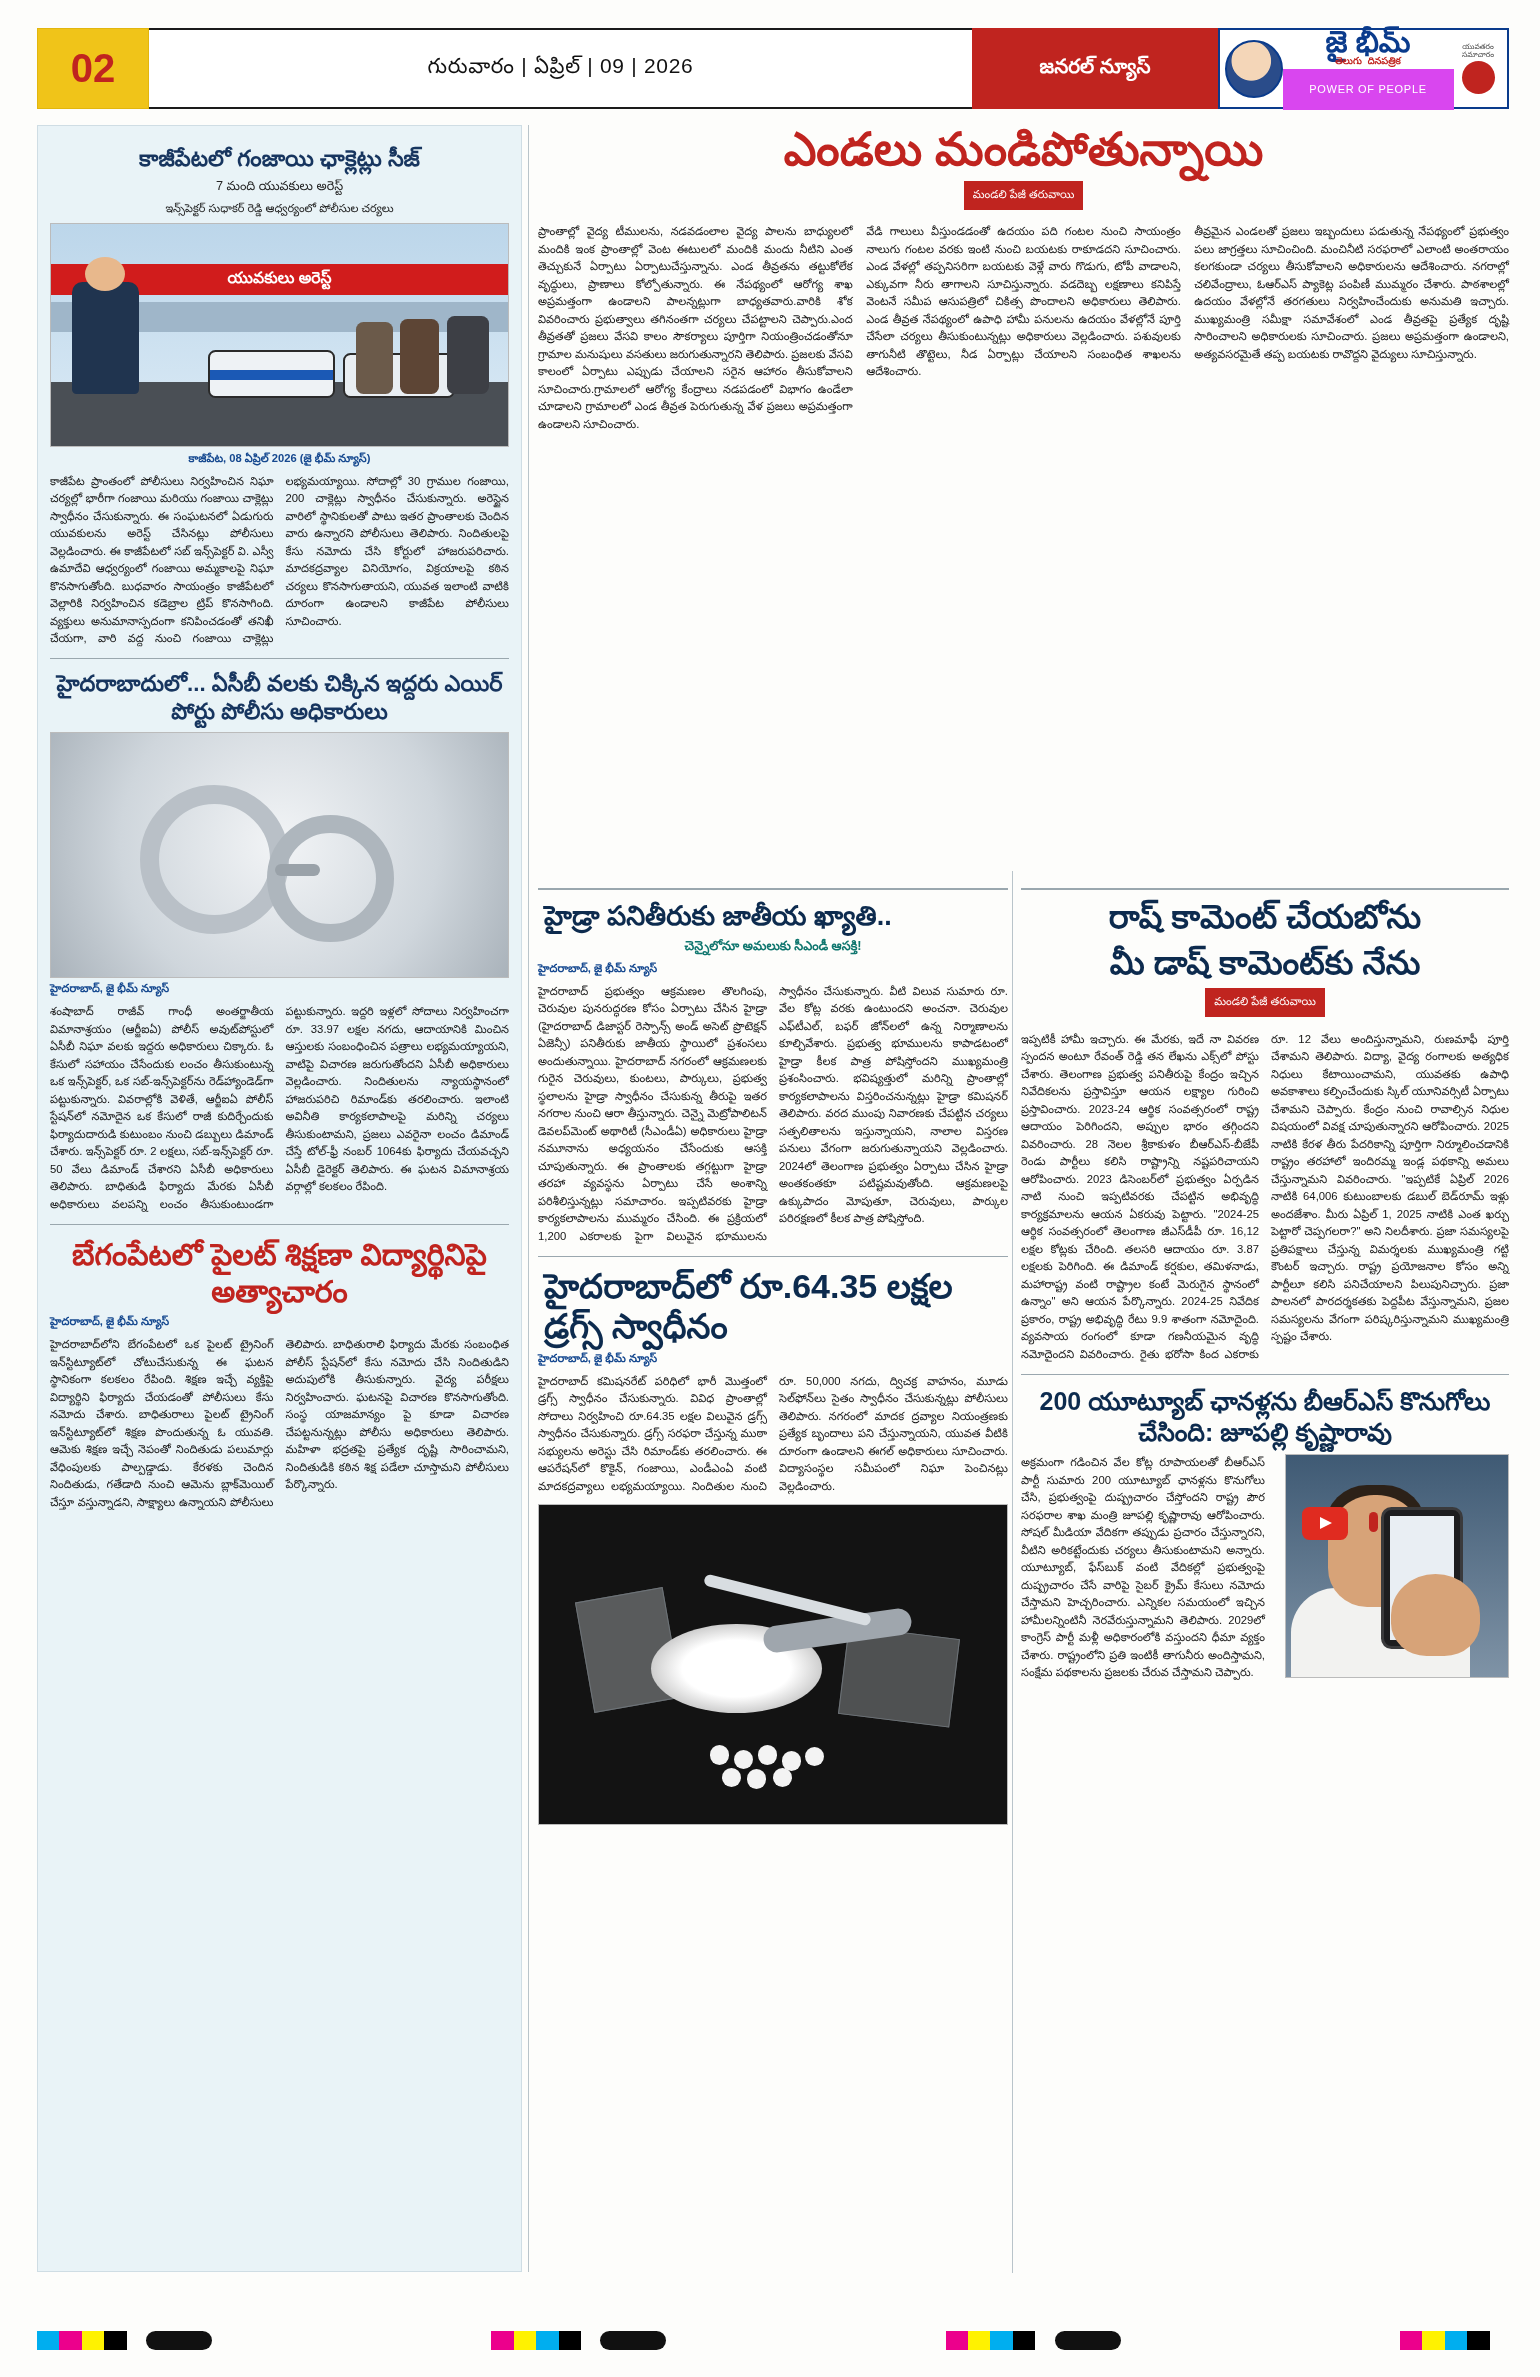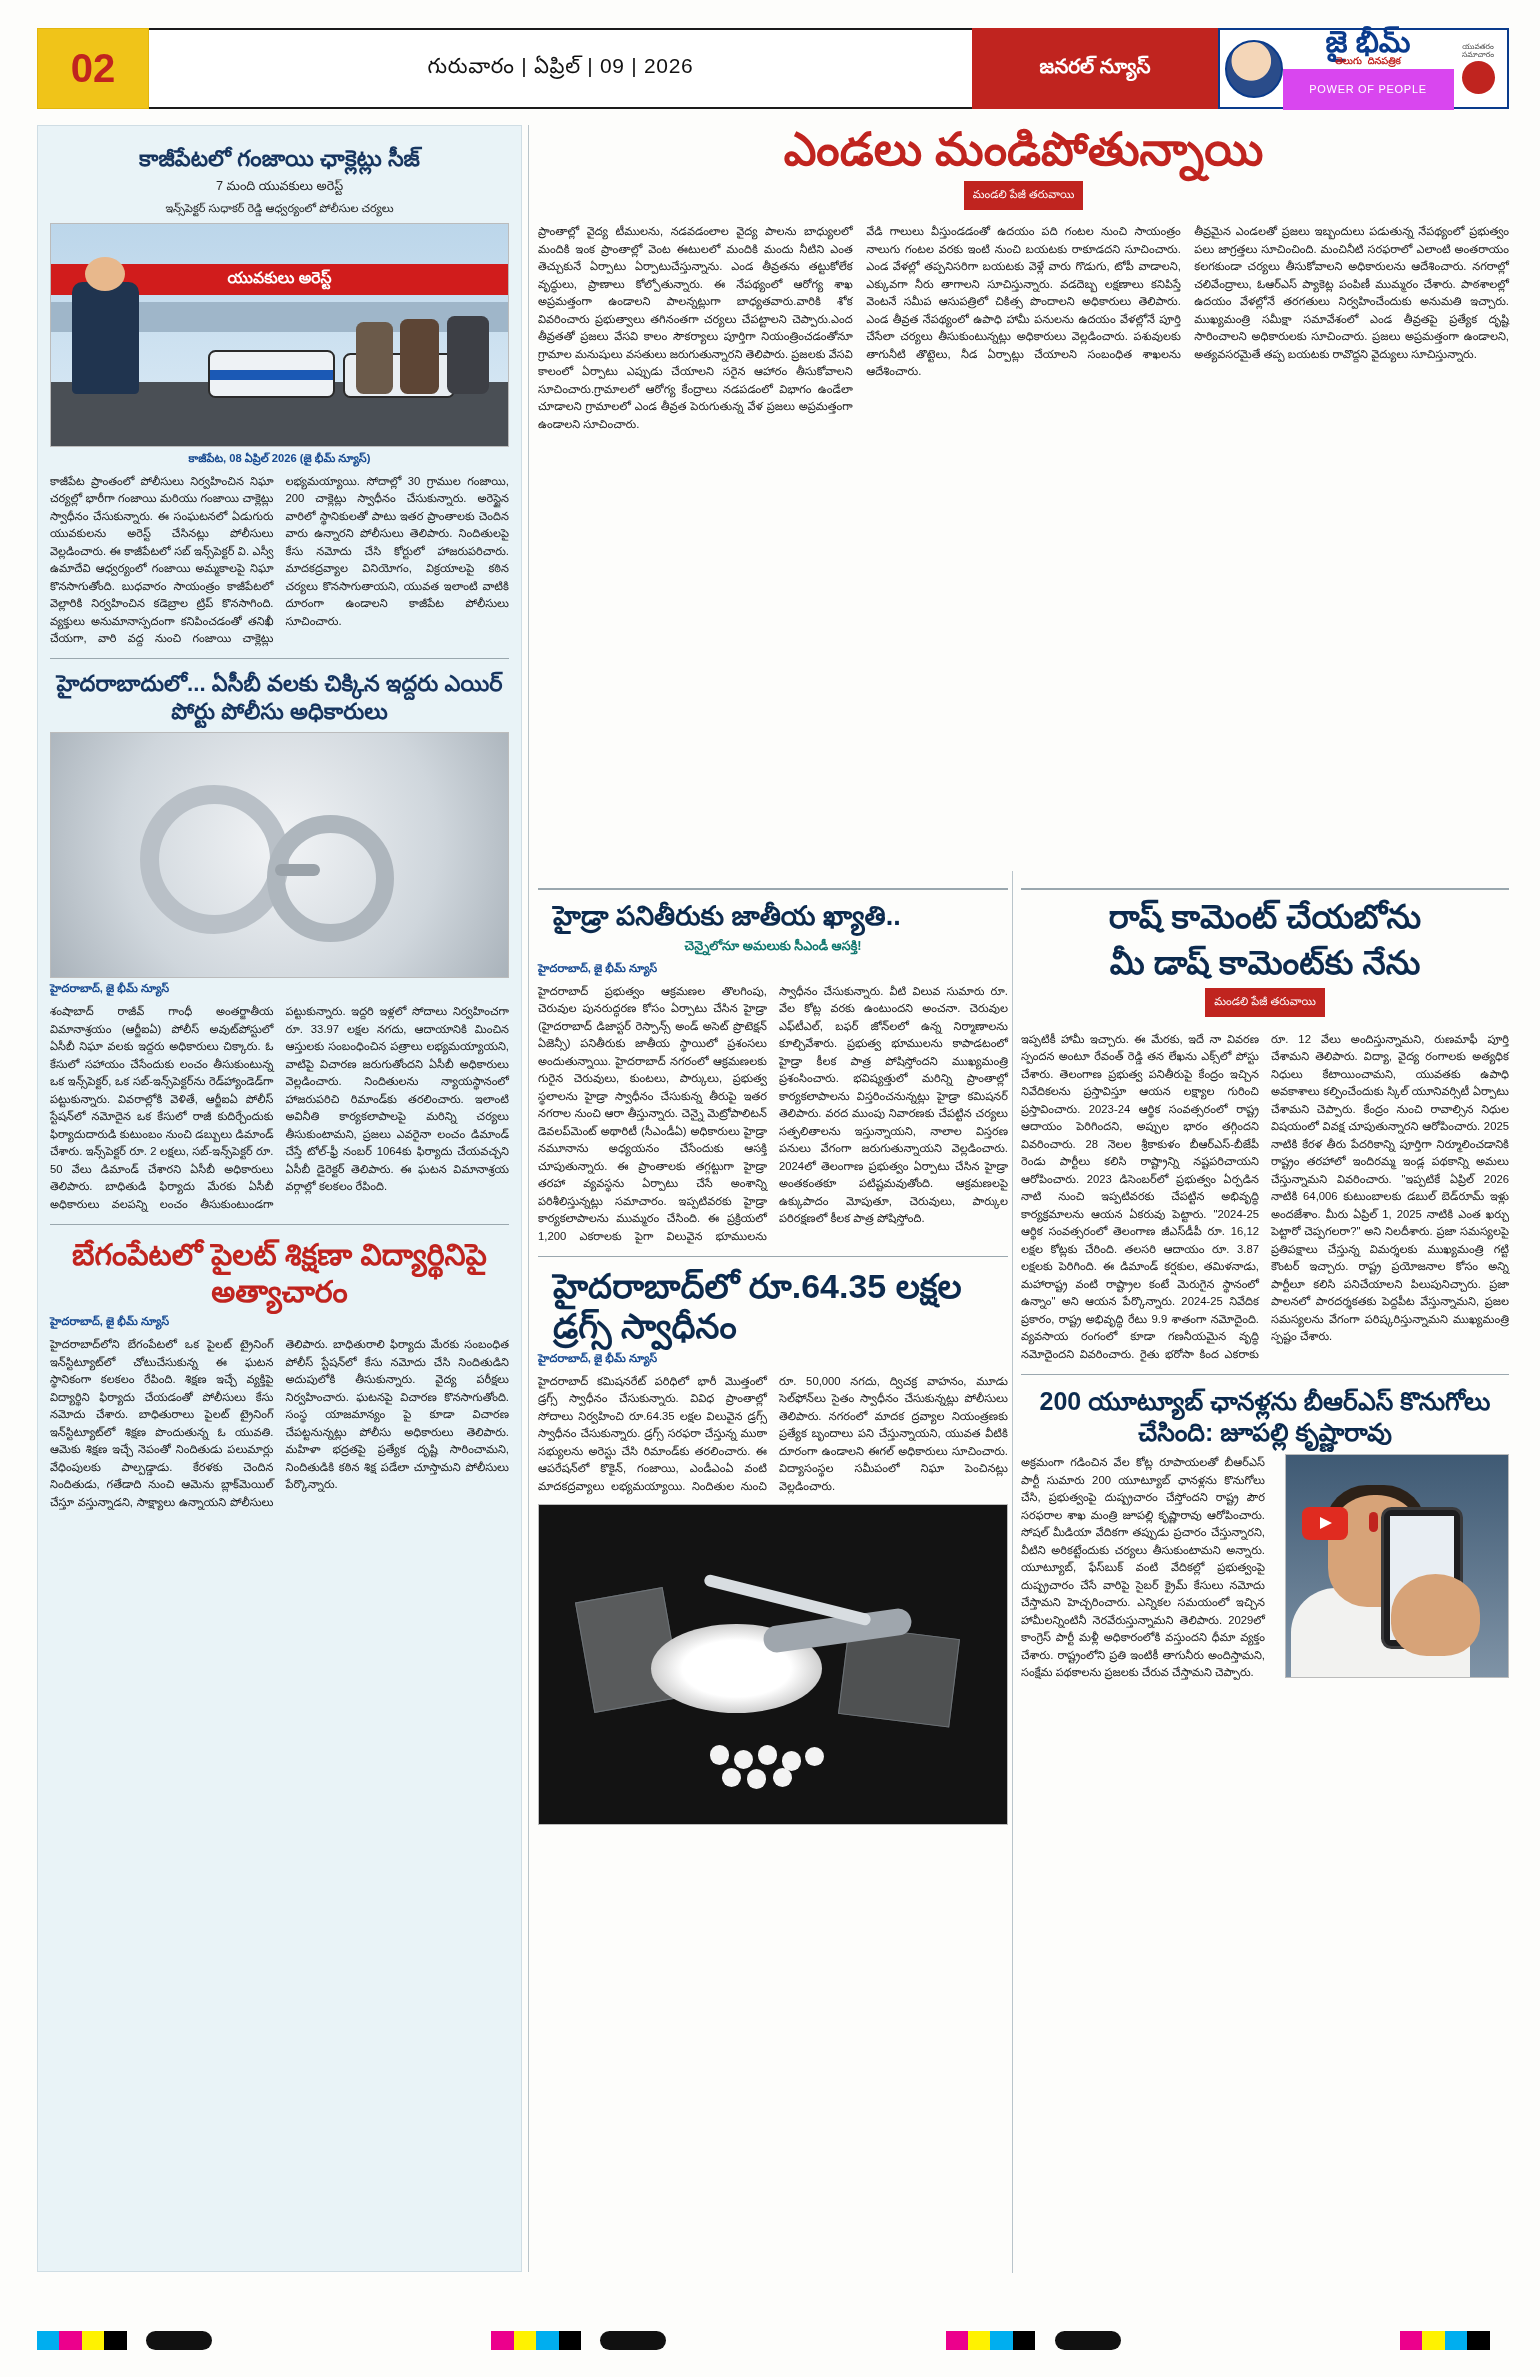--- a/index.html
+++ b/index.html
@@ -92,21 +92,21 @@
   }
   h2.head-blue {
     font-size: 22.4px; color: #17355f; font-weight: bold; line-height: 1.25; margin: 0 0 6px;
     text-align: center;
   }
   h2.head-red {
     font-size: 24.6px; color: #c0241f; font-weight: bold; line-height: 1.25; margin: 0 0 4.5px;
     text-align: center;
   }
   h2.head-dark {
-    font-size: 27px; color: #0d2b4e; font-weight: bold; line-height: 1.2; margin: 0 15px 6px;
+    font-size: 27px; color: #0d2b4e; font-weight: bold; line-height: 1.2; margin: 0 6px 6px;
     text-align: center;
   }
   .sub-head {
     font-size: 12.7px; color: #222; text-align: center; margin: 0 0 6px;
   }
   .byline {
     font-size: 11.2px; color: #15488f; font-weight: bold; margin: 4.5px 0 6px;
   }
   .body-text {
     font-size: 11.3px; line-height: 1.55; color: #141414; text-align: justify;

